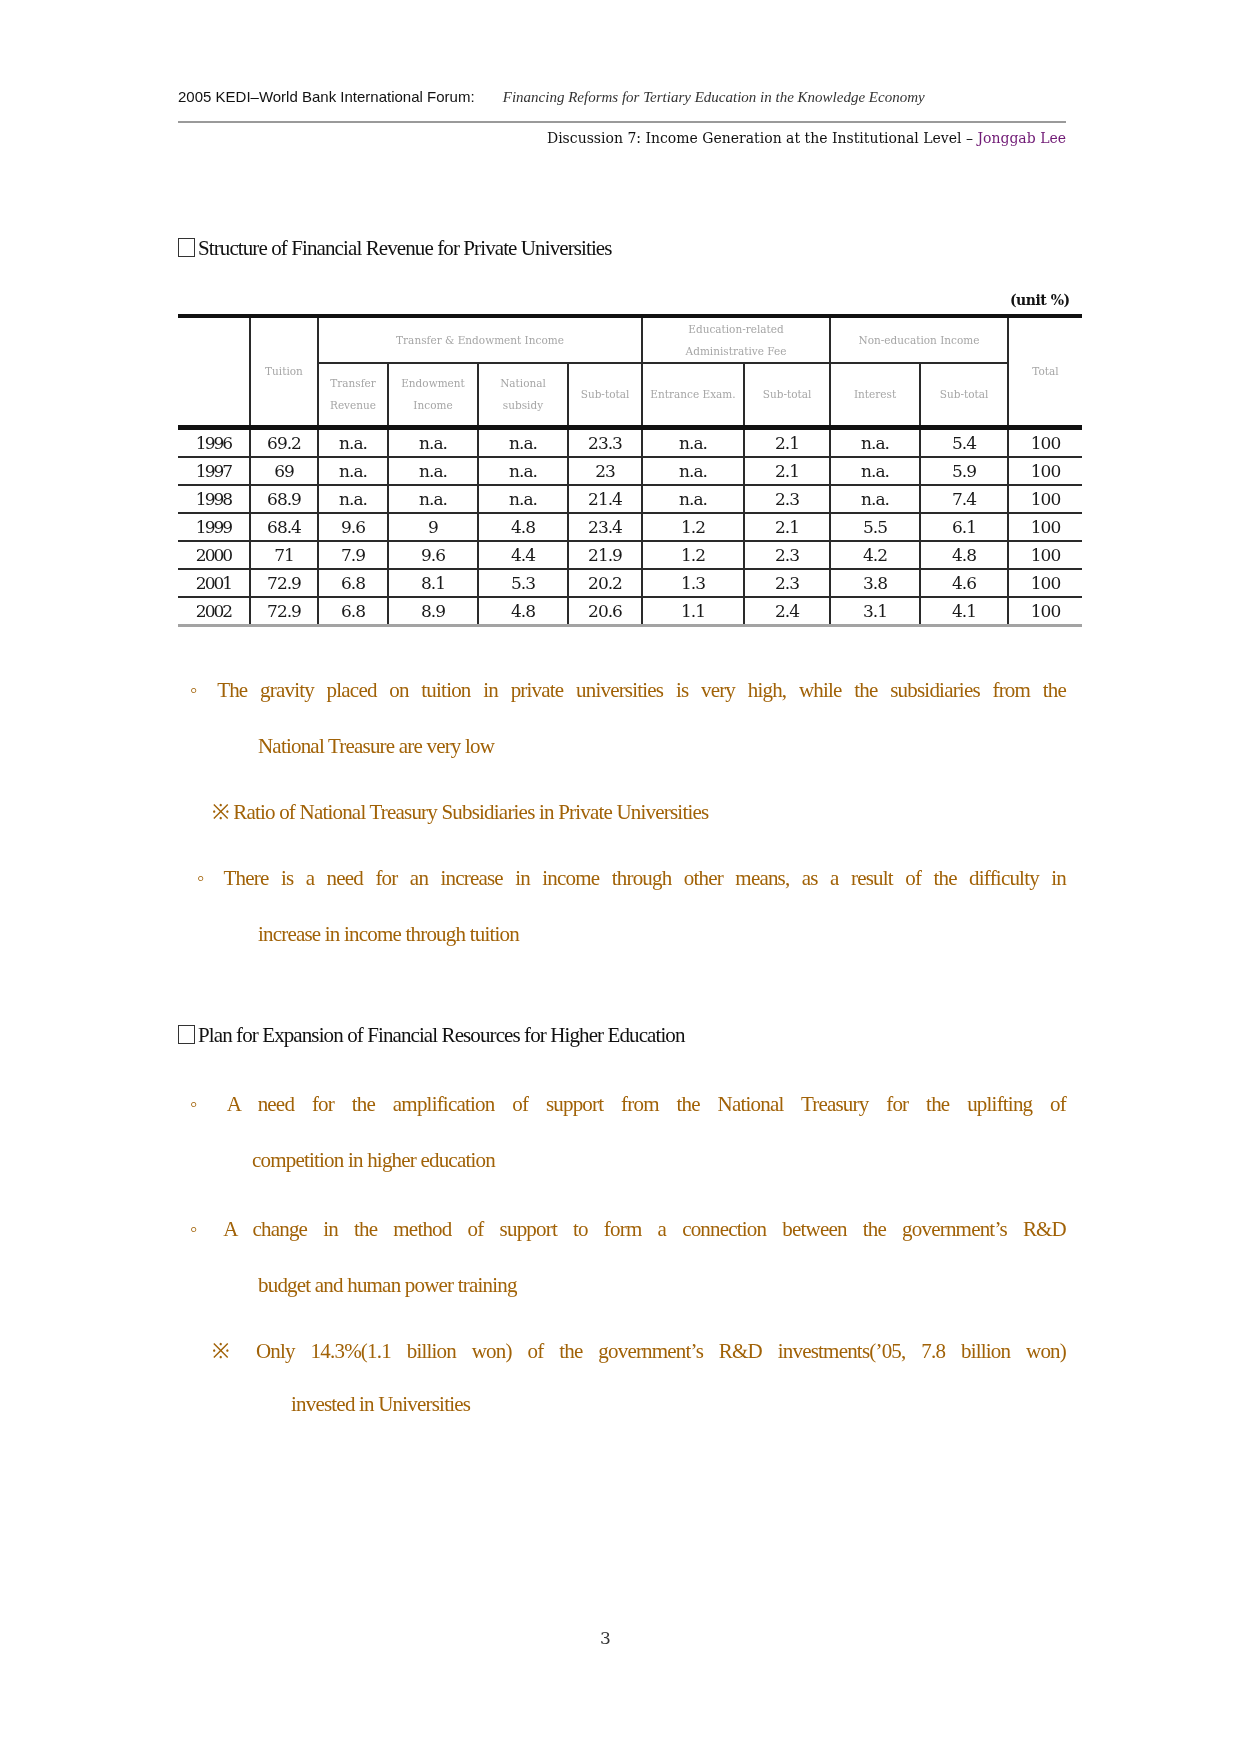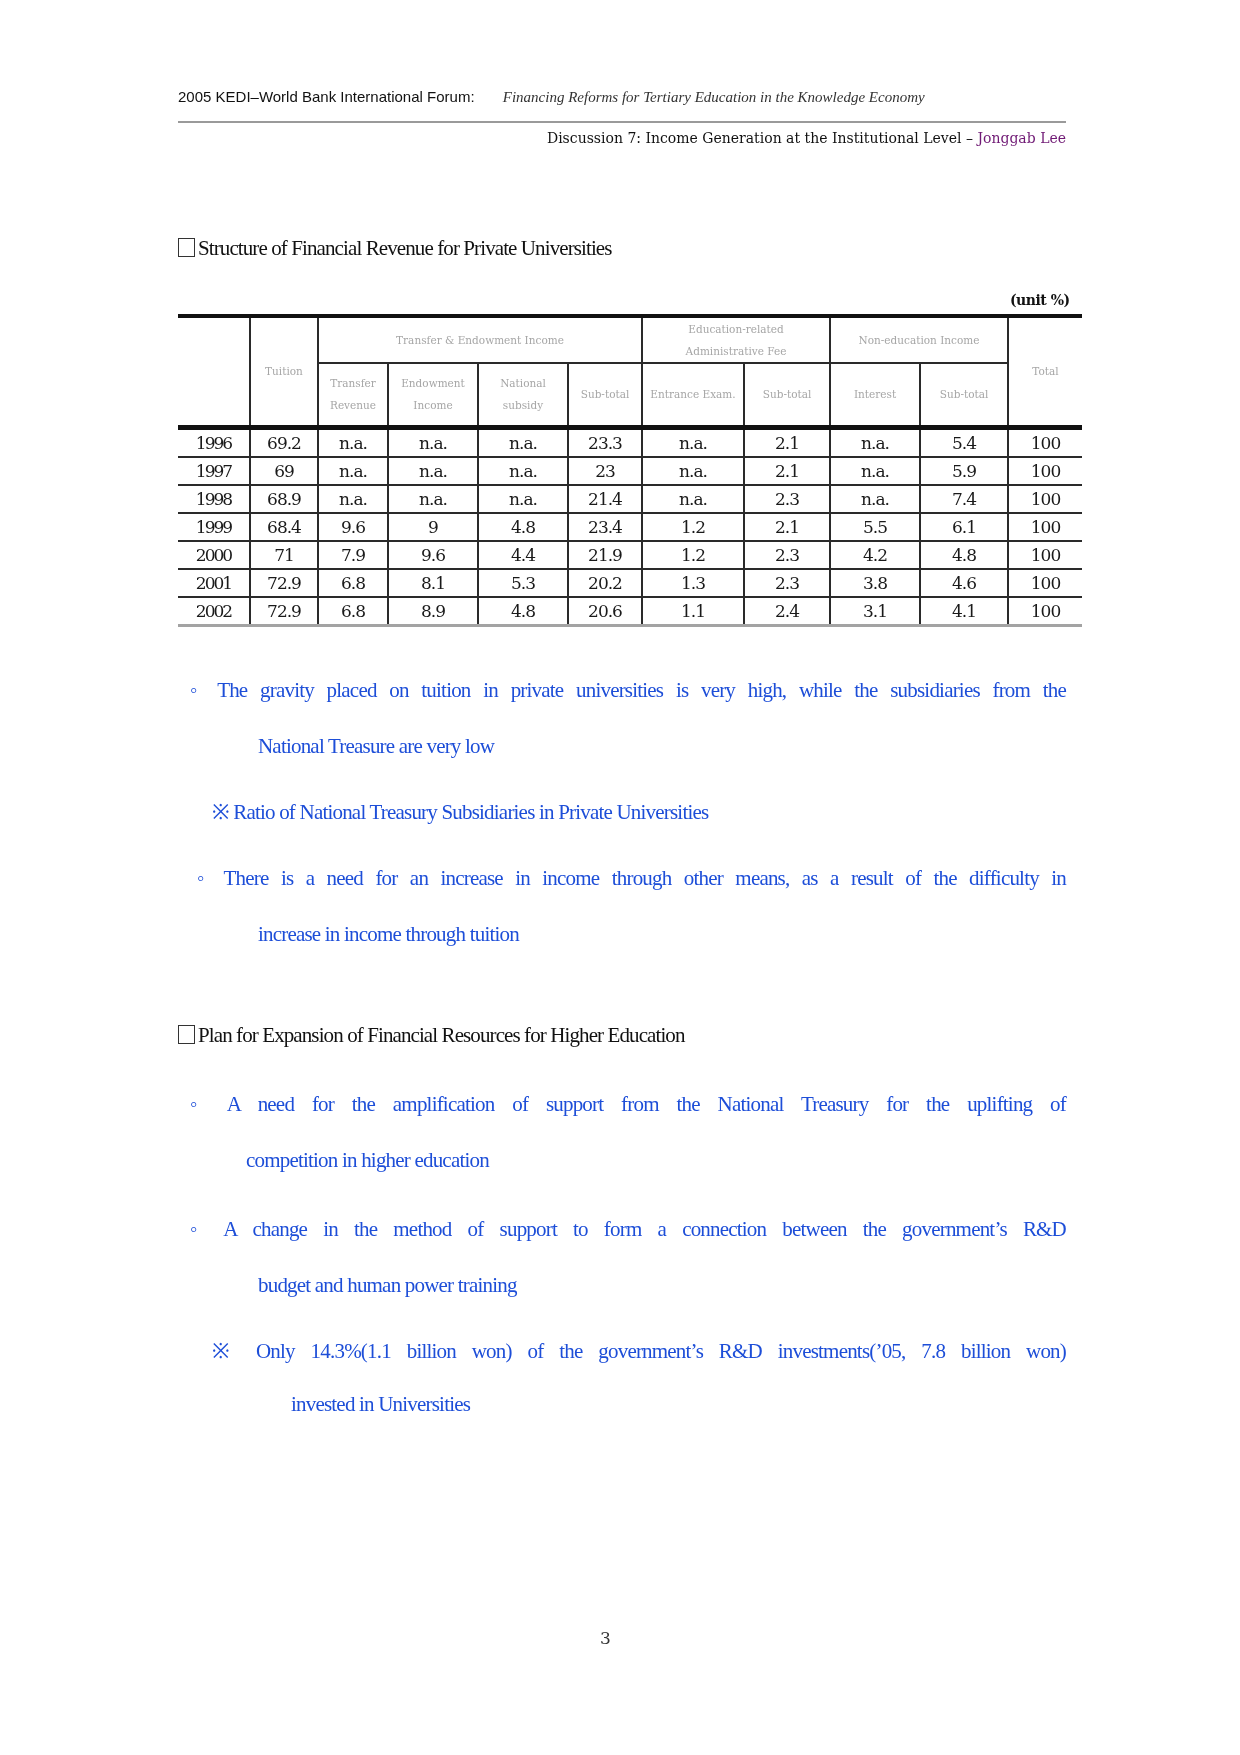--- a/index.html
+++ b/index.html
@@ -15,21 +15,21 @@
   .unit { left: 1010px; top: 292px; font-family: "DejaVu Serif", serif; font-weight: bold; font-size: 14px; letter-spacing: -0.5px; }
   table.fin { position: absolute; left: 178px; top: 314px; width: 904px; border-collapse: collapse; font-family: "DejaVu Serif", serif; table-layout: fixed; }
   table.fin th { font-weight: normal; color: #a6a6a6; font-size: 10.5px; line-height: 22px; border: 2px solid #2a2a2a; padding: 0 2px; text-align: center; }
   table.fin td { font-size: 17px; letter-spacing: -1px; height: 26px; border: 2px solid #2a2a2a; text-align: center; padding: 0; color: #1a1a1a; }
   table.fin tr.top th { border-top: 4px solid #111; }
   table.fin tbody tr:first-child td { border-top: 5px solid #111; }
   table.fin tbody tr:last-child td { border-bottom: 3px solid #a3a3a3; }
   table.fin th:first-child, table.fin td:first-child { border-left: none; }
   table.fin th.last, table.fin td:last-child { border-right: none; }
   table.fin td.year { font-weight: normal; letter-spacing: -2px; }
-  .para { font-family: "Liberation Serif", serif; font-size: 21px; letter-spacing: -0.8px; white-space: nowrap; color: #1d4ed8; }
+  .para { font-family: "Liberation Serif", serif; font-size: 21px; letter-spacing: -0.8px; white-space: nowrap; color: #a16207; }
   .just { text-align: justify; text-align-last: justify; white-space: normal; }
   .page-num { left: 600px; top: 1628px; font-family: "DejaVu Serif", serif; font-size: 17px; color: #333; }
 </style>
 </head>
 <body>
 
 <div class="abs hdr-top">
   <span>2005 KEDI–World Bank International Forum</span><span>: </span><span class="it">Financing Reforms for Tertiary Education in the Knowledge Economy</span>
 </div>
 <div class="abs hdr-rule"></div>
@@ -174,19 +174,19 @@
 <div class="abs para just" style="left:190px; top:678px; width:876px;">◦ The gravity placed on tuition in private universities is very high, while the subsidiaries from the</div>
 <div class="abs para" style="left:258px; top:734px;">National Treasure are very low</div>
 <div class="abs para" style="left:212px; top:797px;">※ Ratio of National Treasury Subsidiaries in Private Universities</div>
 <div class="abs para just" style="left:197px; top:866px; width:869px;">◦ There is a need for an increase in income through other means, as a result of the difficulty in</div>
 <div class="abs para" style="left:258px; top:922px;">increase in income through tuition</div>
 
 <div class="abs sec-title" style="left:178px; top:1023px;">
   <span class="box"></span><span>Plan for Expansion of Financial Resources for Higher Education</span>
 </div>
 <div class="abs para just" style="left:190px; top:1092px; width:876px;">◦ A need for the amplification of support from the National Treasury for the uplifting of</div>
-<div class="abs para" style="left:246px; top:1148px;">competition in higher education</div>
+<div class="abs para" style="left:252px; top:1148px;">competition in higher education</div>
 <div class="abs para just" style="left:190px; top:1217px; width:876px;">◦ A change in the method of support to form a connection between the government’s R&amp;D</div>
 <div class="abs para" style="left:258px; top:1273px;">budget and human power training</div>
 <div class="abs para just" style="left:212px; top:1336px; width:854px;">※ Only 14.3%(1.1 billion won) of the government’s R&amp;D investments(’05, 7.8 billion won)</div>
 <div class="abs para" style="left:291px; top:1392px;">invested in Universities</div>
 
 <div class="abs page-num">3</div>
 
 </body></html>

